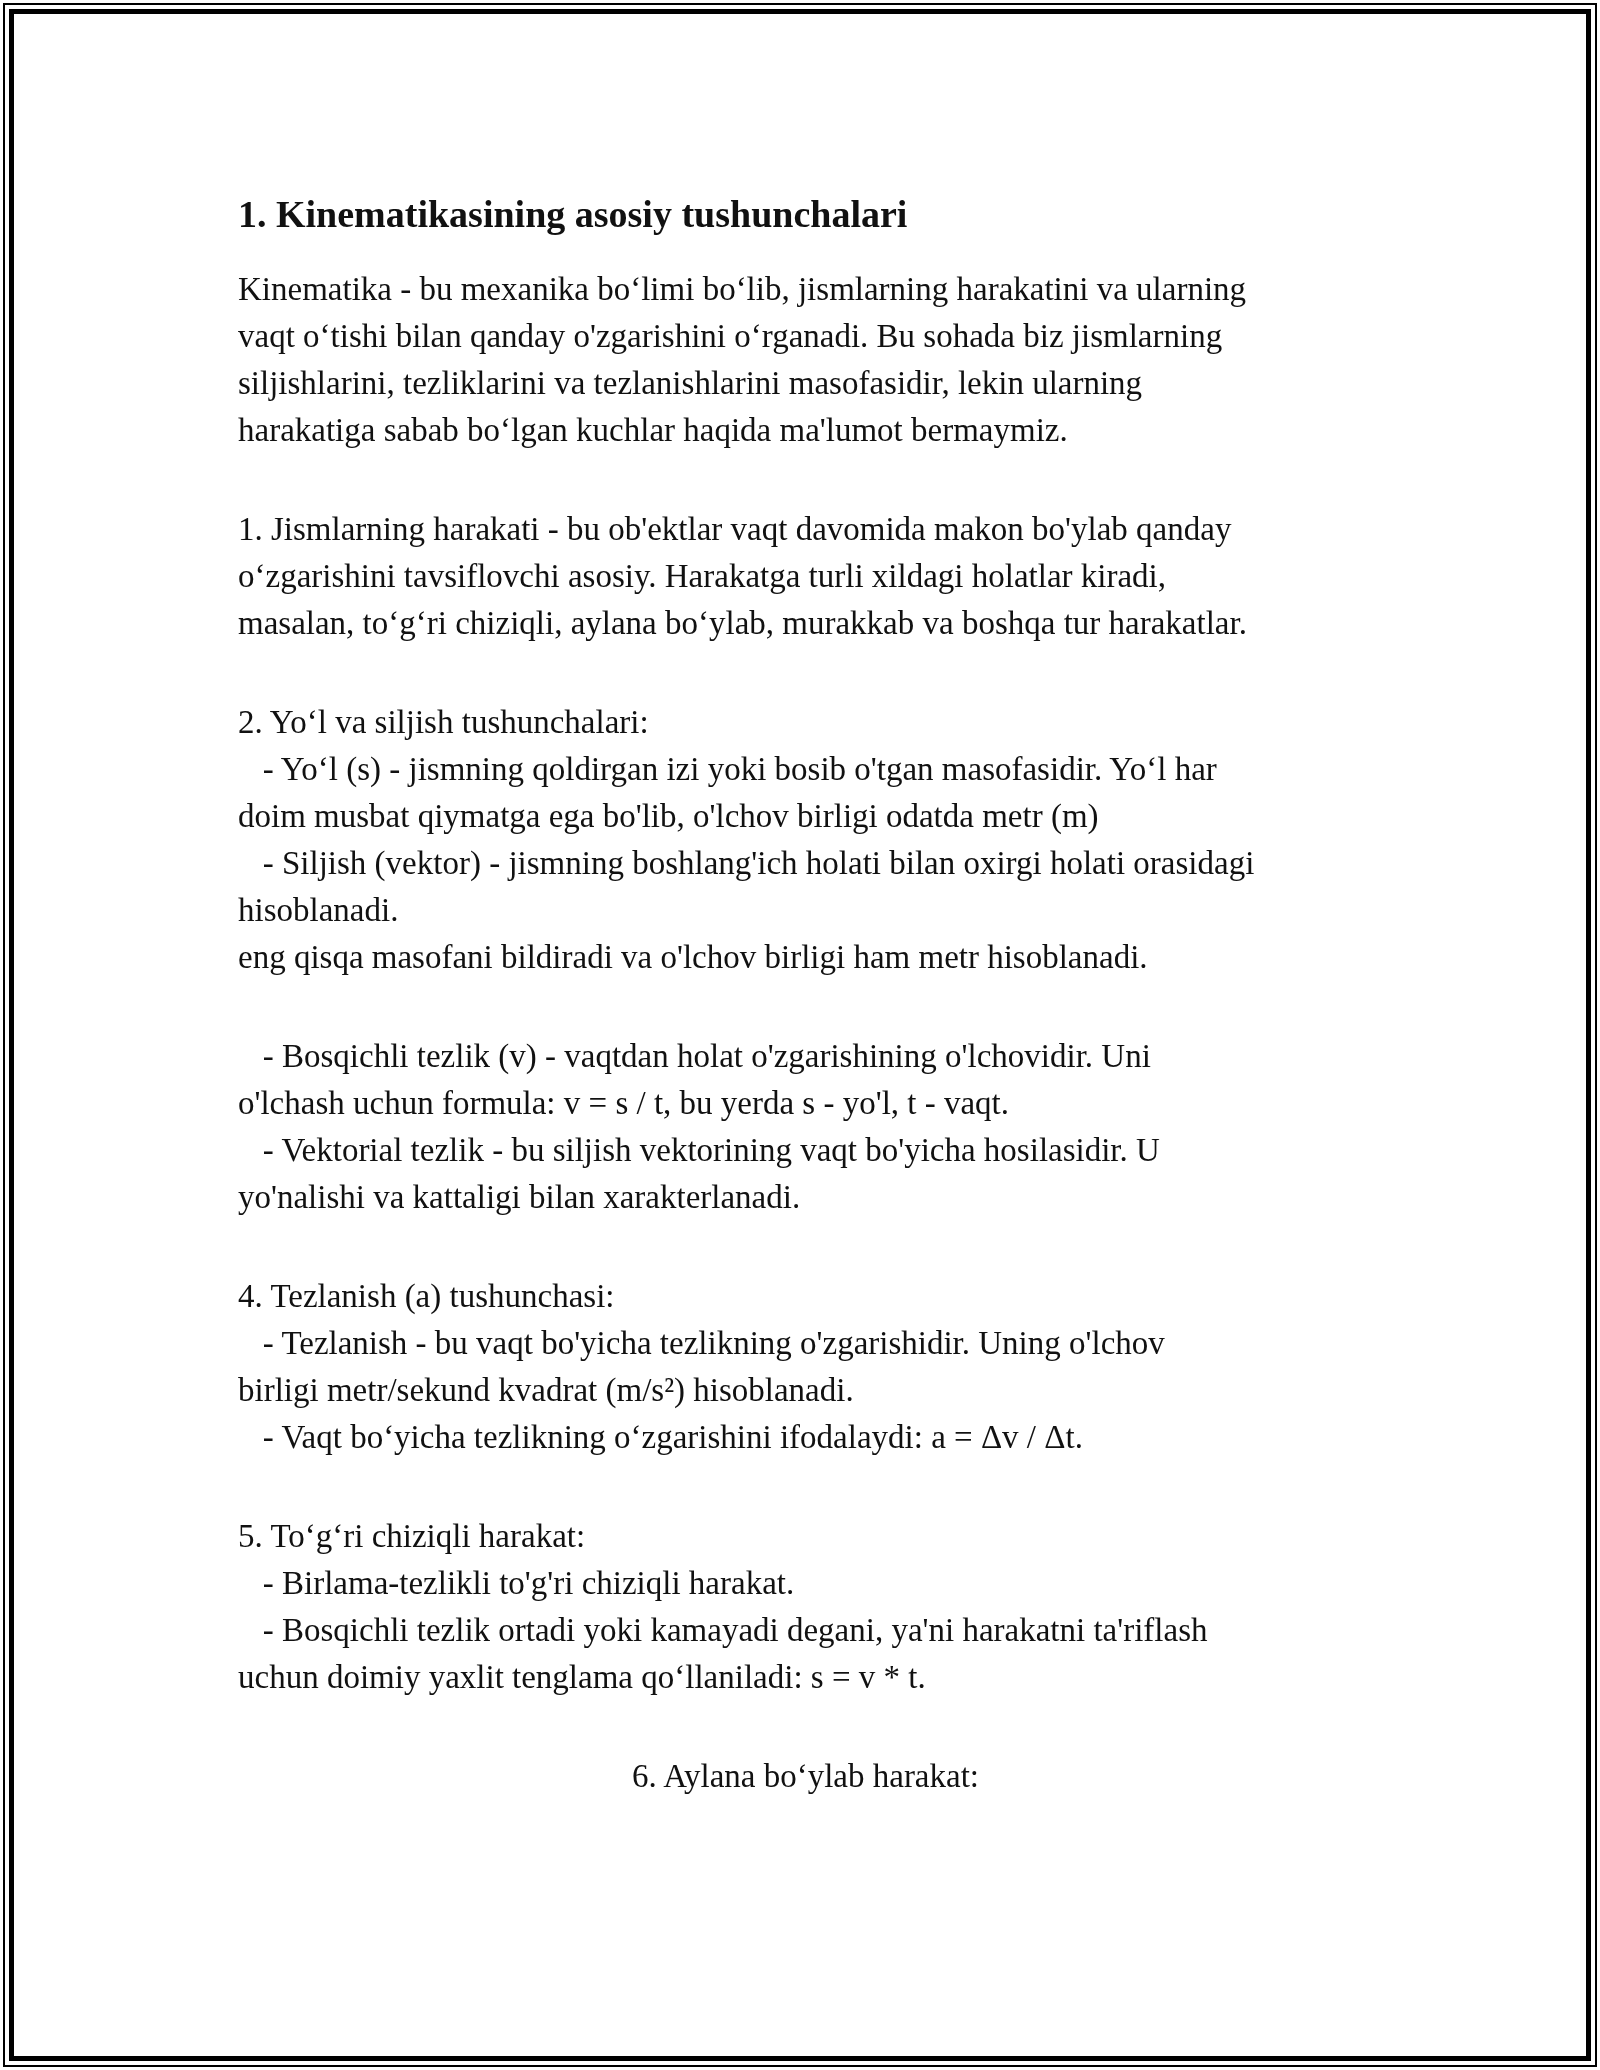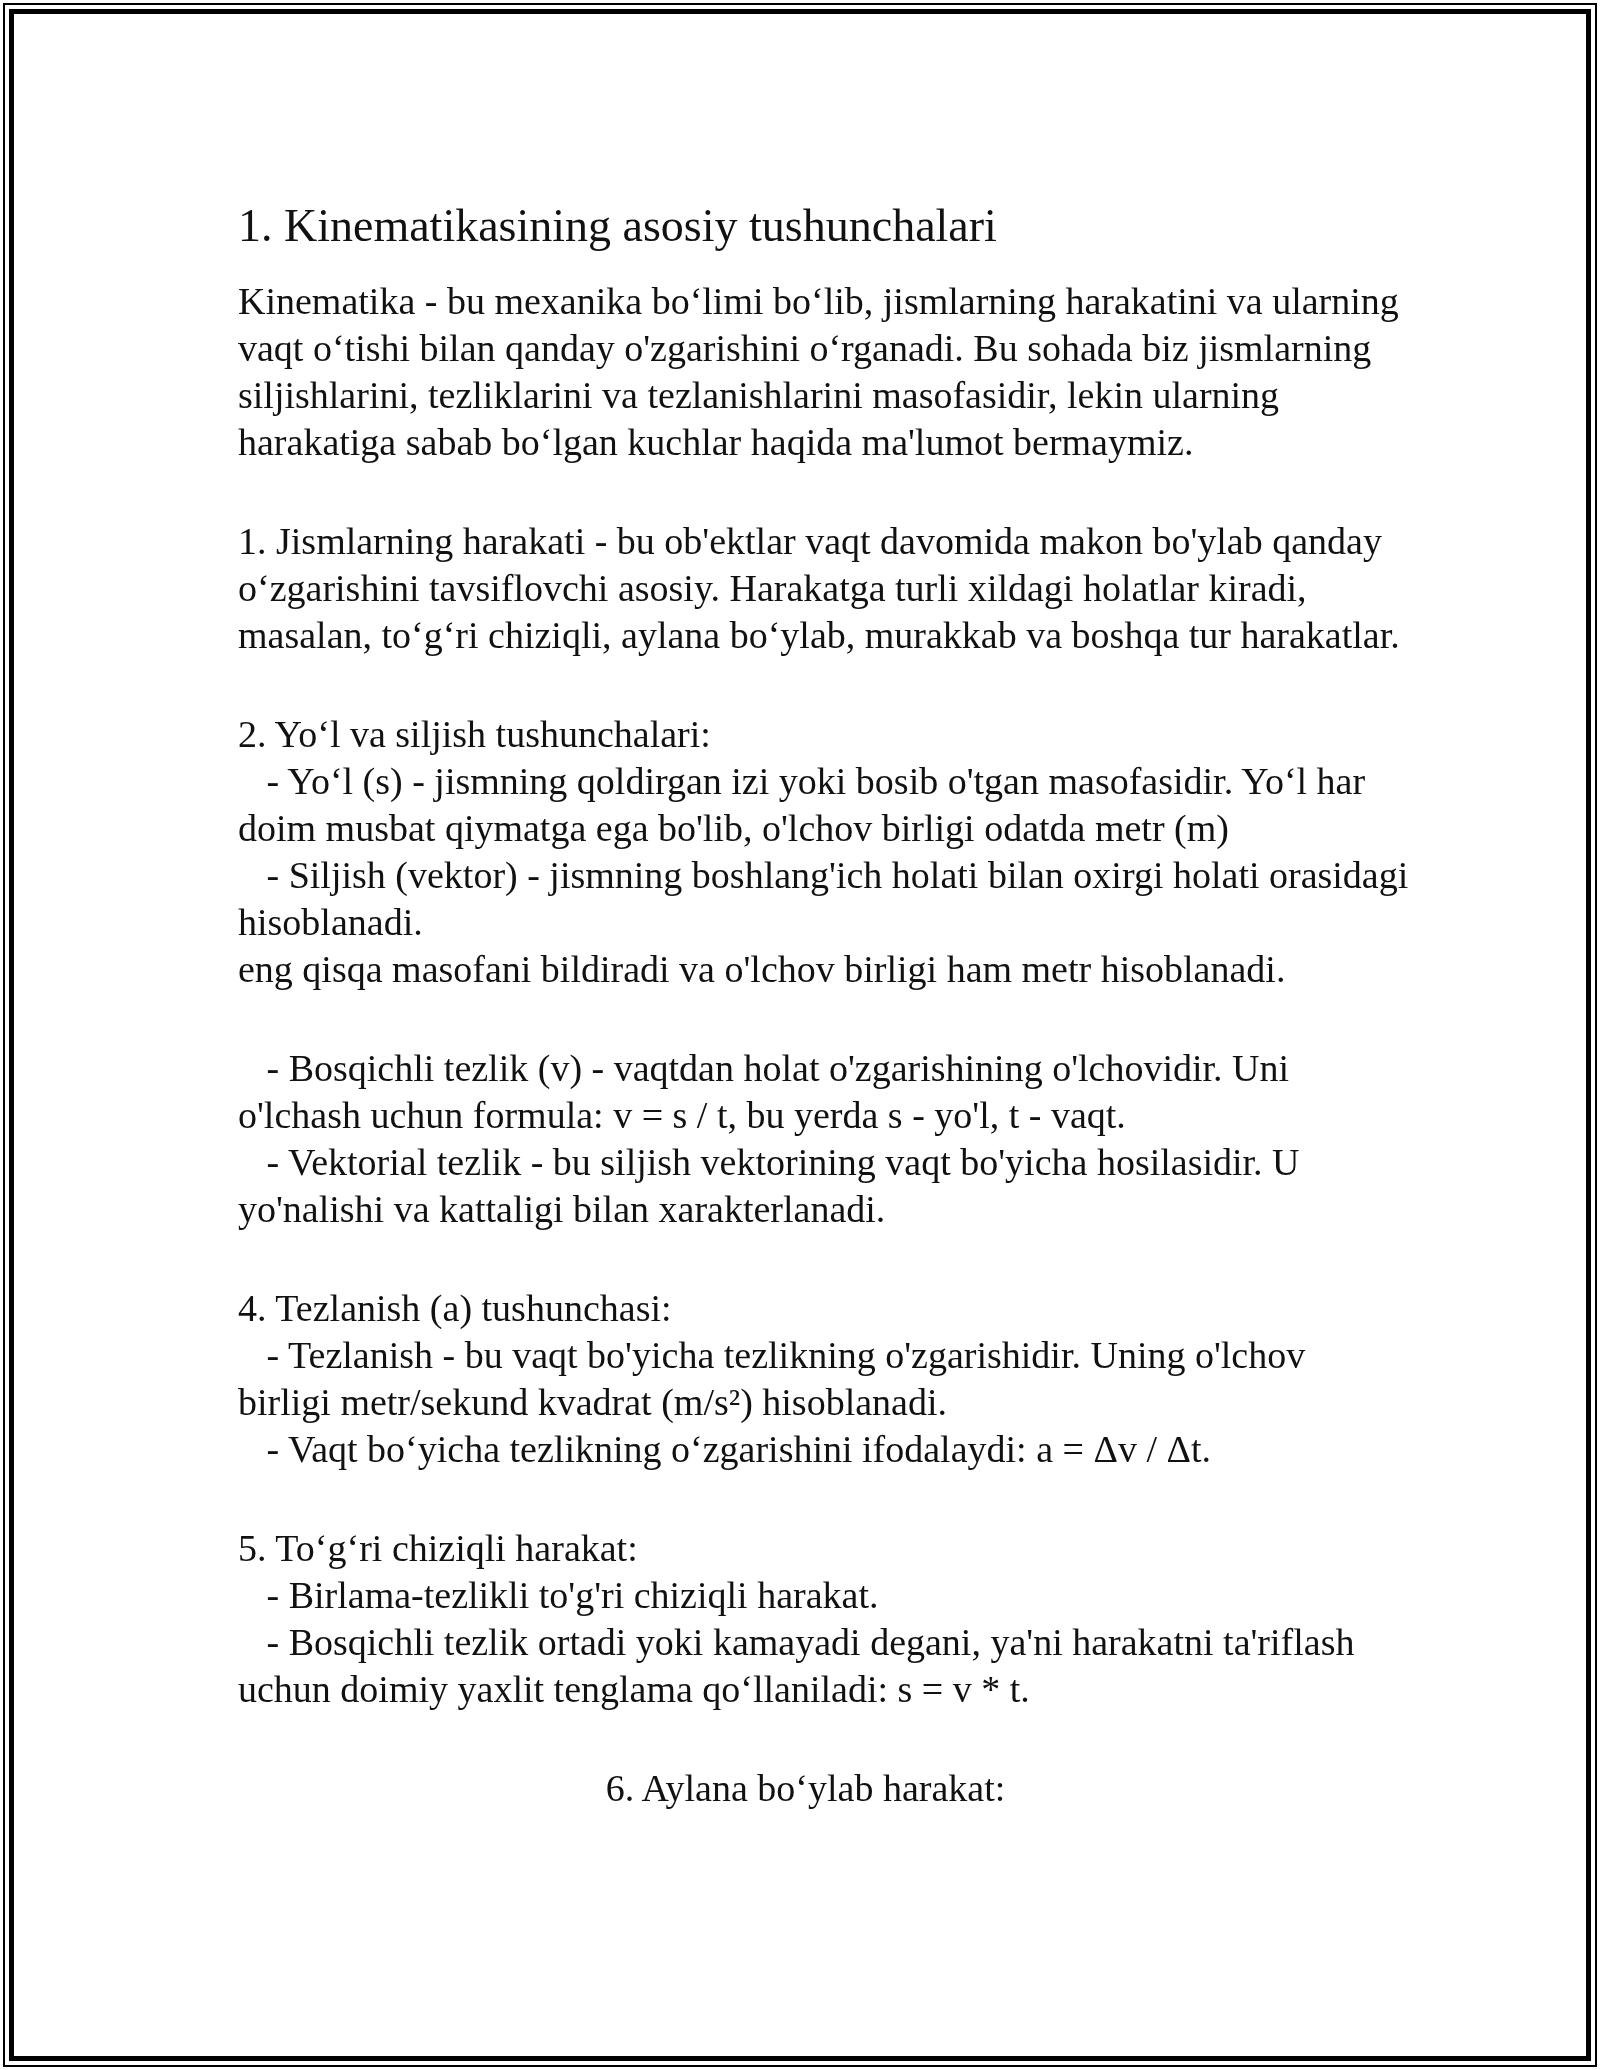--- a/index.html
+++ b/index.html
@@ -27,35 +27,35 @@
     border: 5px solid #000000;
     pointer-events: none;
   }
   .page-content {
     position: absolute;
     left: 238px;
     top: 190px;
     width: 1135px;
   }
   .doc-title {
-    margin: 12px 0 28px 0;
-    font-size: 46px;
-    font-weight: normal;
+    margin: 0 0 28px 0;
+    font-size: 38px;
+    font-weight: bold;
     line-height: 48px;
     white-space: pre;
   }
   .para {
     margin: 0 0 52px 0;
   }
   .para:last-child {
     margin-bottom: 0;
     text-align: center;
   }
   .line {
-    font-size: 38px;
+    font-size: 33px;
     line-height: 47px;
     white-space: pre;
   }
 </style>
 </head>
 <body>
 
 <div class="frame-outer"></div>
 <div class="frame-inner"></div>
 

